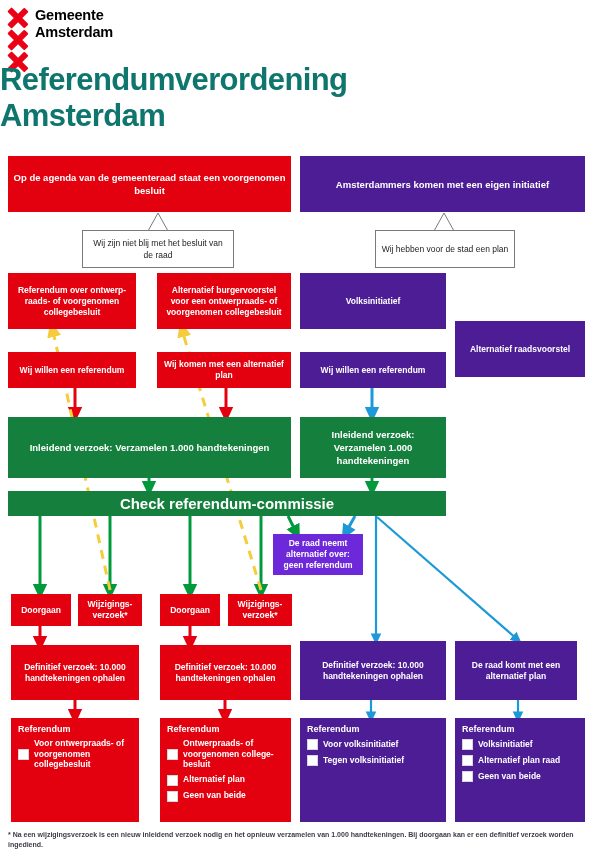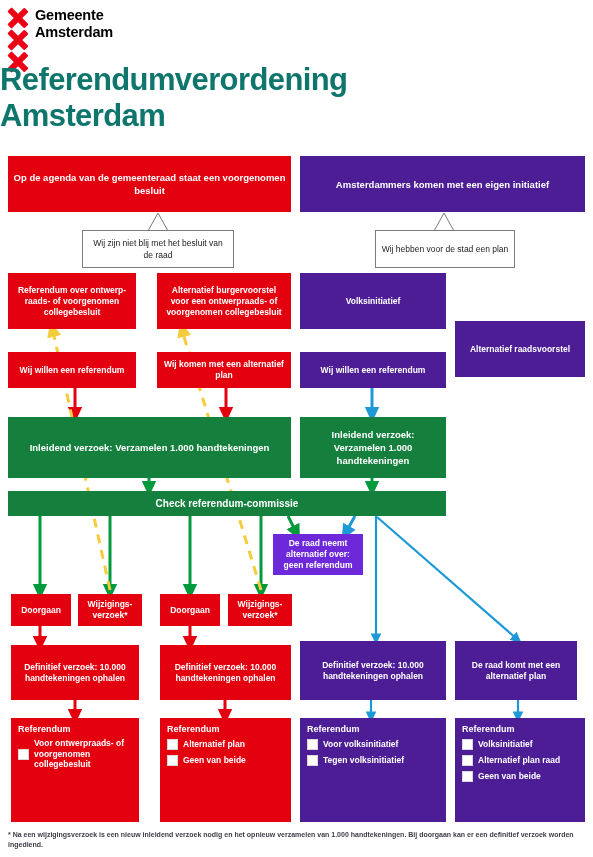--- a/index.html
+++ b/index.html
@@ -168,21 +168,21 @@
     <span>Wij willen een referendum</span>
   </div>
 
   <div class="node green" style="left:8px;top:417px;width:283px;height:61px;font-size:9.5px;line-height:13px;">
     <span>Inleidend verzoek: Verzamelen 1.000 handtekeningen</span>
   </div>
   <div class="node green" style="left:300px;top:417px;width:146px;height:61px;font-size:9.5px;line-height:13px;">
     <span>Inleidend verzoek: Verzamelen 1.000 handtekeningen</span>
   </div>
 
-  <div class="node green" style="left:8px;top:491px;width:438px;height:25px;font-size:10px;">
+  <div class="node green" style="left:8px;top:491px;width:438px;height:25px;font-size:15px;">
     <span>Check referendum-commissie</span>
   </div>
 
   <div class="node grey" style="left:273px;top:534px;width:90px;height:41px;">
     <span>De raad neemt alternatief over: geen referendum</span>
   </div>
 
   <div class="node red" style="left:11px;top:594px;width:60px;height:32px;">
     <span>Doorgaan</span>
   </div>
@@ -214,20 +214,24 @@
     <div class="opt">
       <div class="cbox"></div>
       <div class="olabel">Voor ontwerpraads- of voorgenomen collegebesluit</div>
     </div>
   </div>
 
   <div class="node red ballot" style="left:160px;top:718px;width:131px;height:104px;">
     <div class="bhead">Referendum</div>
     <div class="opt">
       <div class="cbox"></div>
+      <div class="olabel">Ontwerpraads- of voorgenomen college-besluit</div>
+    </div>
+    <div class="opt">
+      <div class="cbox"></div>
       <div class="olabel">Alternatief plan</div>
     </div>
     <div class="opt">
       <div class="cbox"></div>
       <div class="olabel">Geen van beide</div>
     </div>
   </div>
 
   <div class="node blue ballot" style="left:300px;top:718px;width:146px;height:104px;">
     <div class="bhead">Referendum</div>

